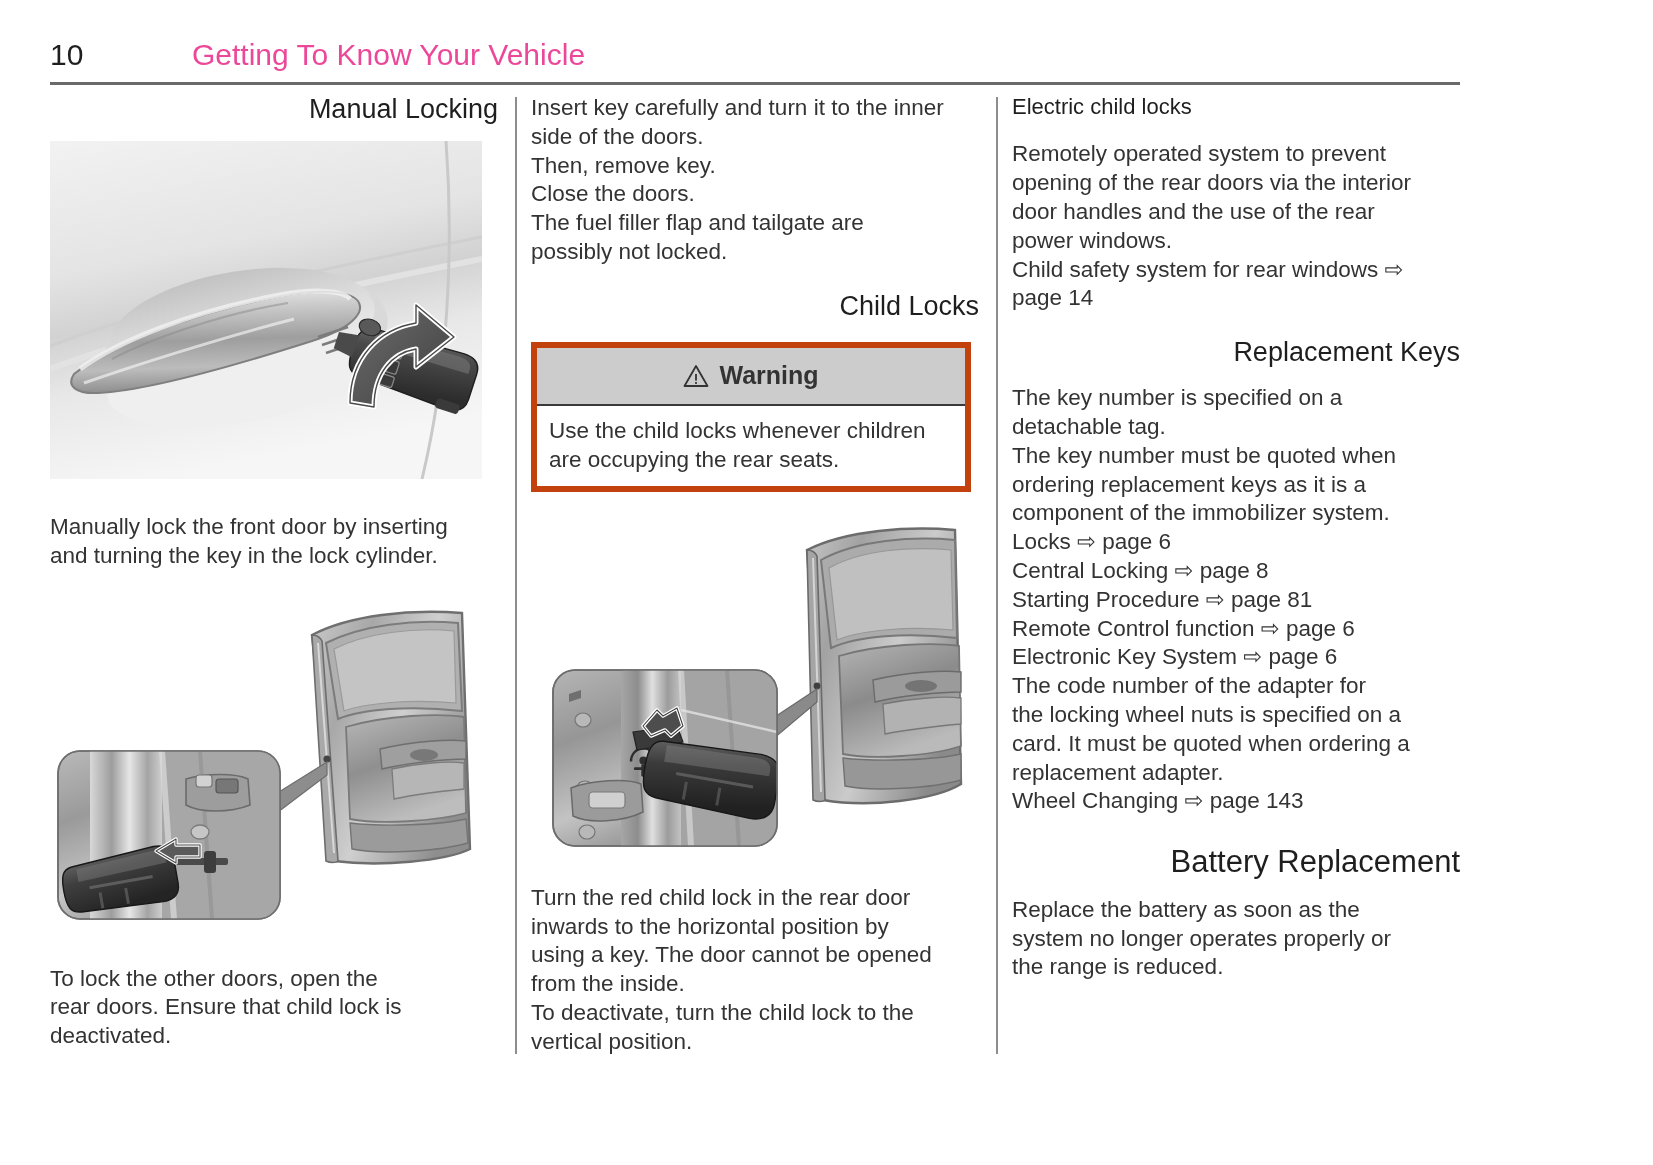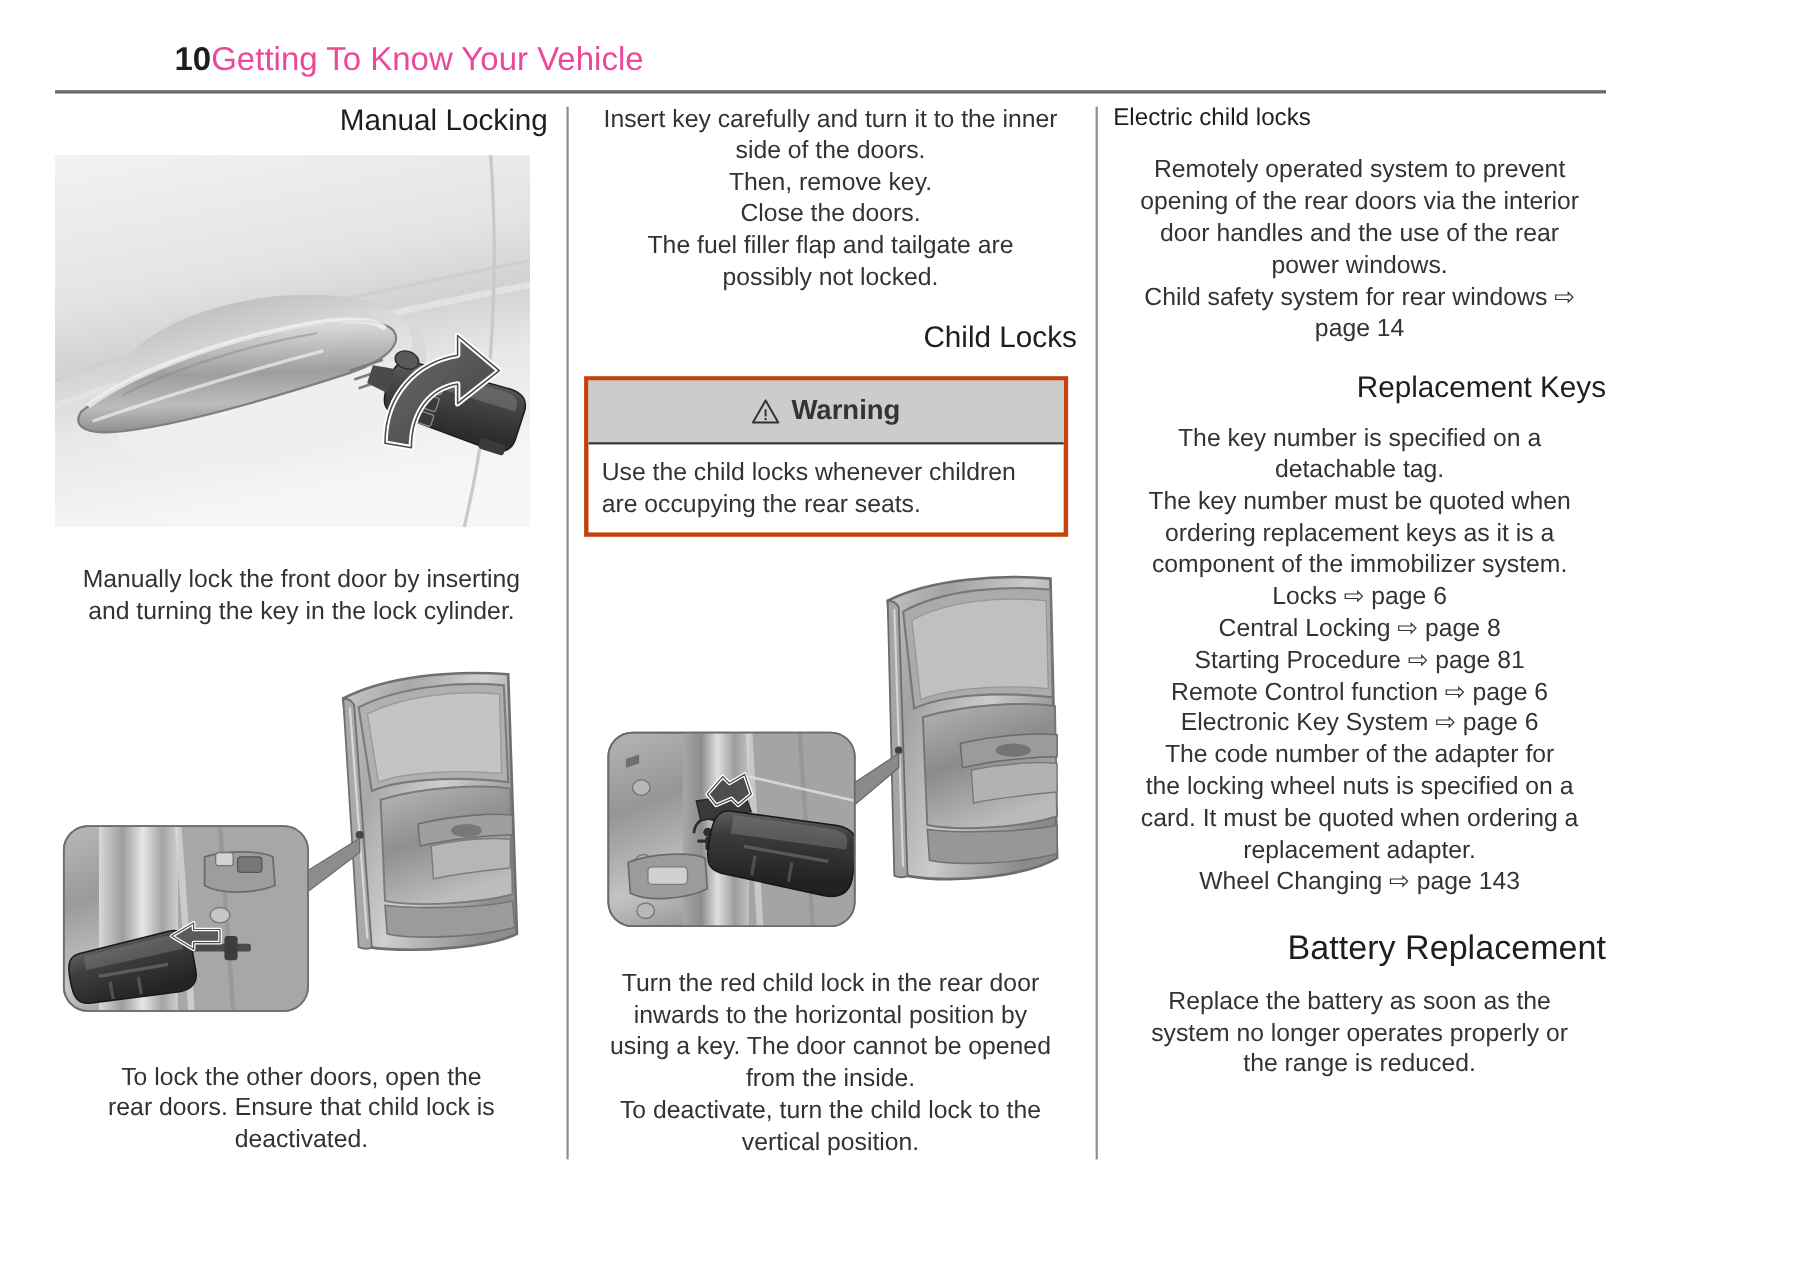--- a/index.html
+++ b/index.html
@@ -26,26 +26,25 @@
     left: 50px;
     top: 38px;
     width: 1410px;
     height: 44px;
     border-bottom: 3px solid #6a6a6a;
     display: flex;
     align-items: flex-start;
   }
   .page-number {
     font-size: 30px;
-    font-weight: 700;
+    font-weight: 400;
     color: #1e1e1e;
     letter-spacing: 0px;
     width: 142px;
     flex: none;
-    text-align: right;
   }
   .header-title {
     font-size: 30px;
     font-weight: 400;
     color: #ec4899;
   }
 
   
   .columns {
     position: absolute;
@@ -89,32 +88,31 @@
     color: #1e1e1e;
     margin: 0;
     line-height: 1.2;
   }
   p.body {
     font-size: 22.5px;
     line-height: 28.8px;
     color: #333333;
     margin: 0;
     white-space: pre-line;
-    text-align: center;
   }
   .sp-16 { height: 16px; }
   .sp-20 { height: 20px; }
   .sp-24 { height: 24px; }
   .sp-28 { height: 28px; }
   .sp-34 { height: 34px; }
   .sp-40 { height: 40px; }
 
   
   .warning-box {
-    border: 4px solid #c2410c;
+    border: 6px solid #c2410c;
     background: #ffffff;
     width: 440px;
     box-sizing: border-box;
   }
   .warning-head {
     background: #cccccc;
     border-bottom: 2px solid #3a3a3a;
     height: 56px;
     display: flex;
     align-items: center;

